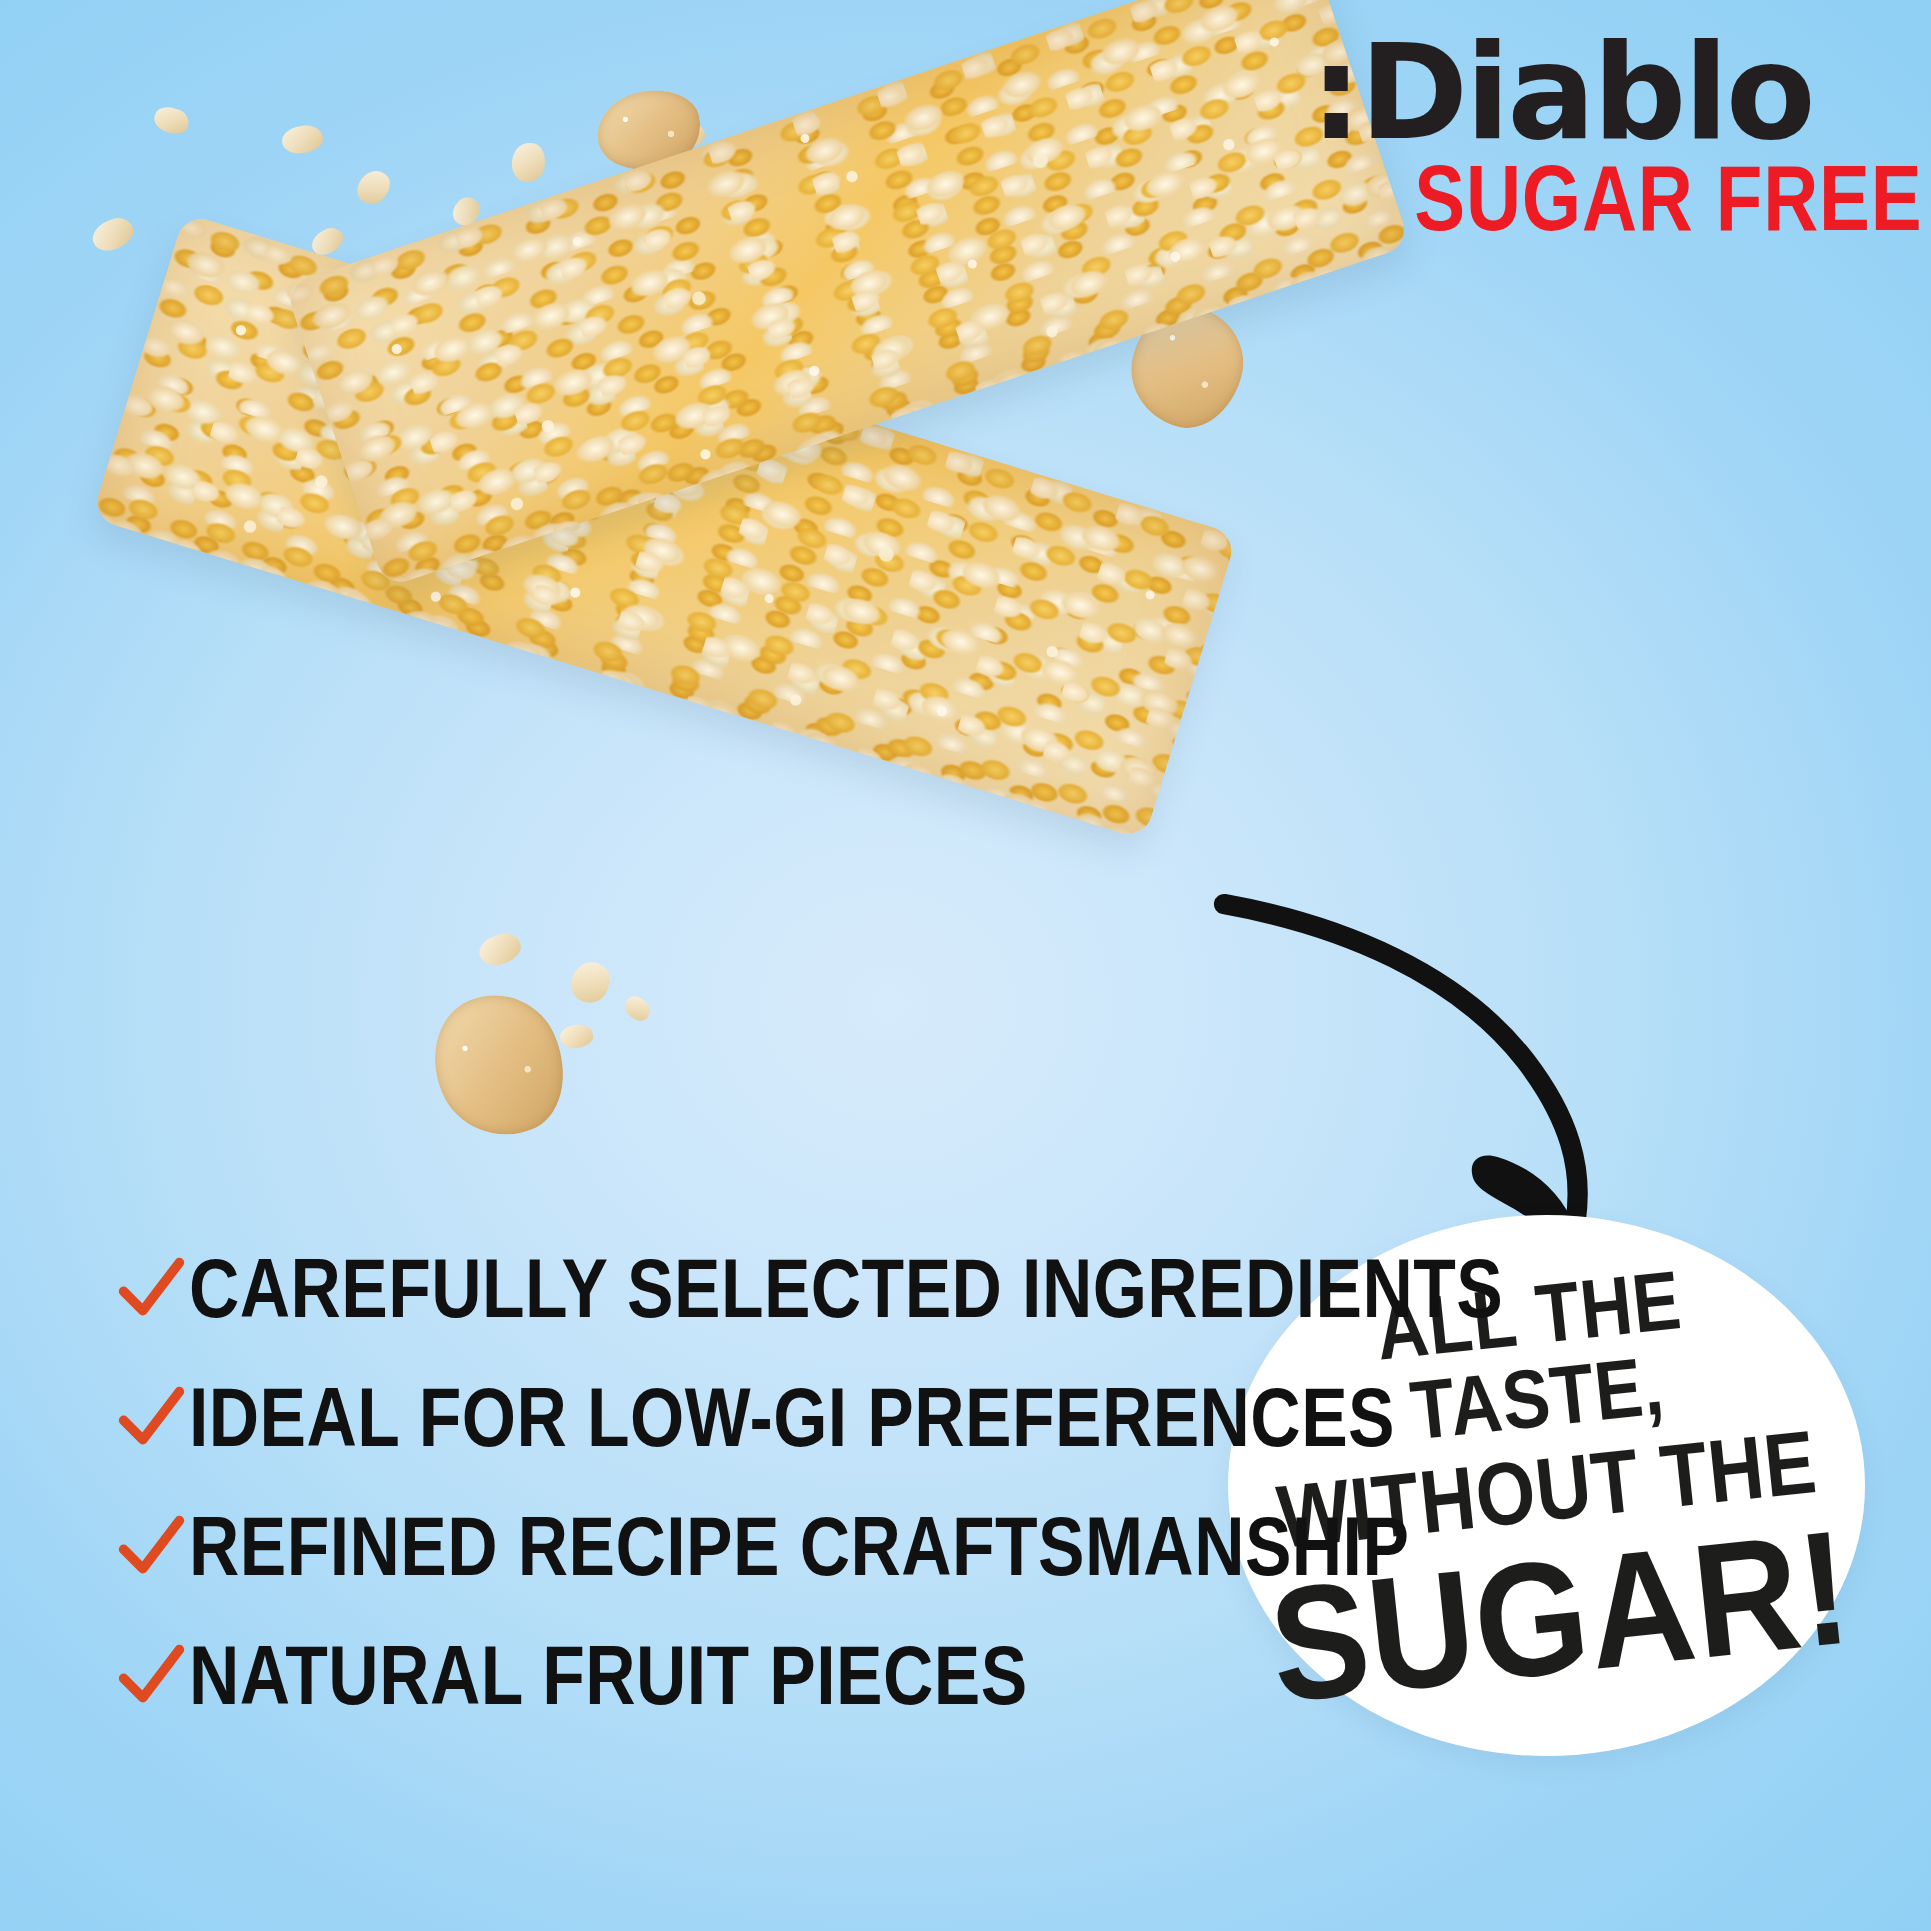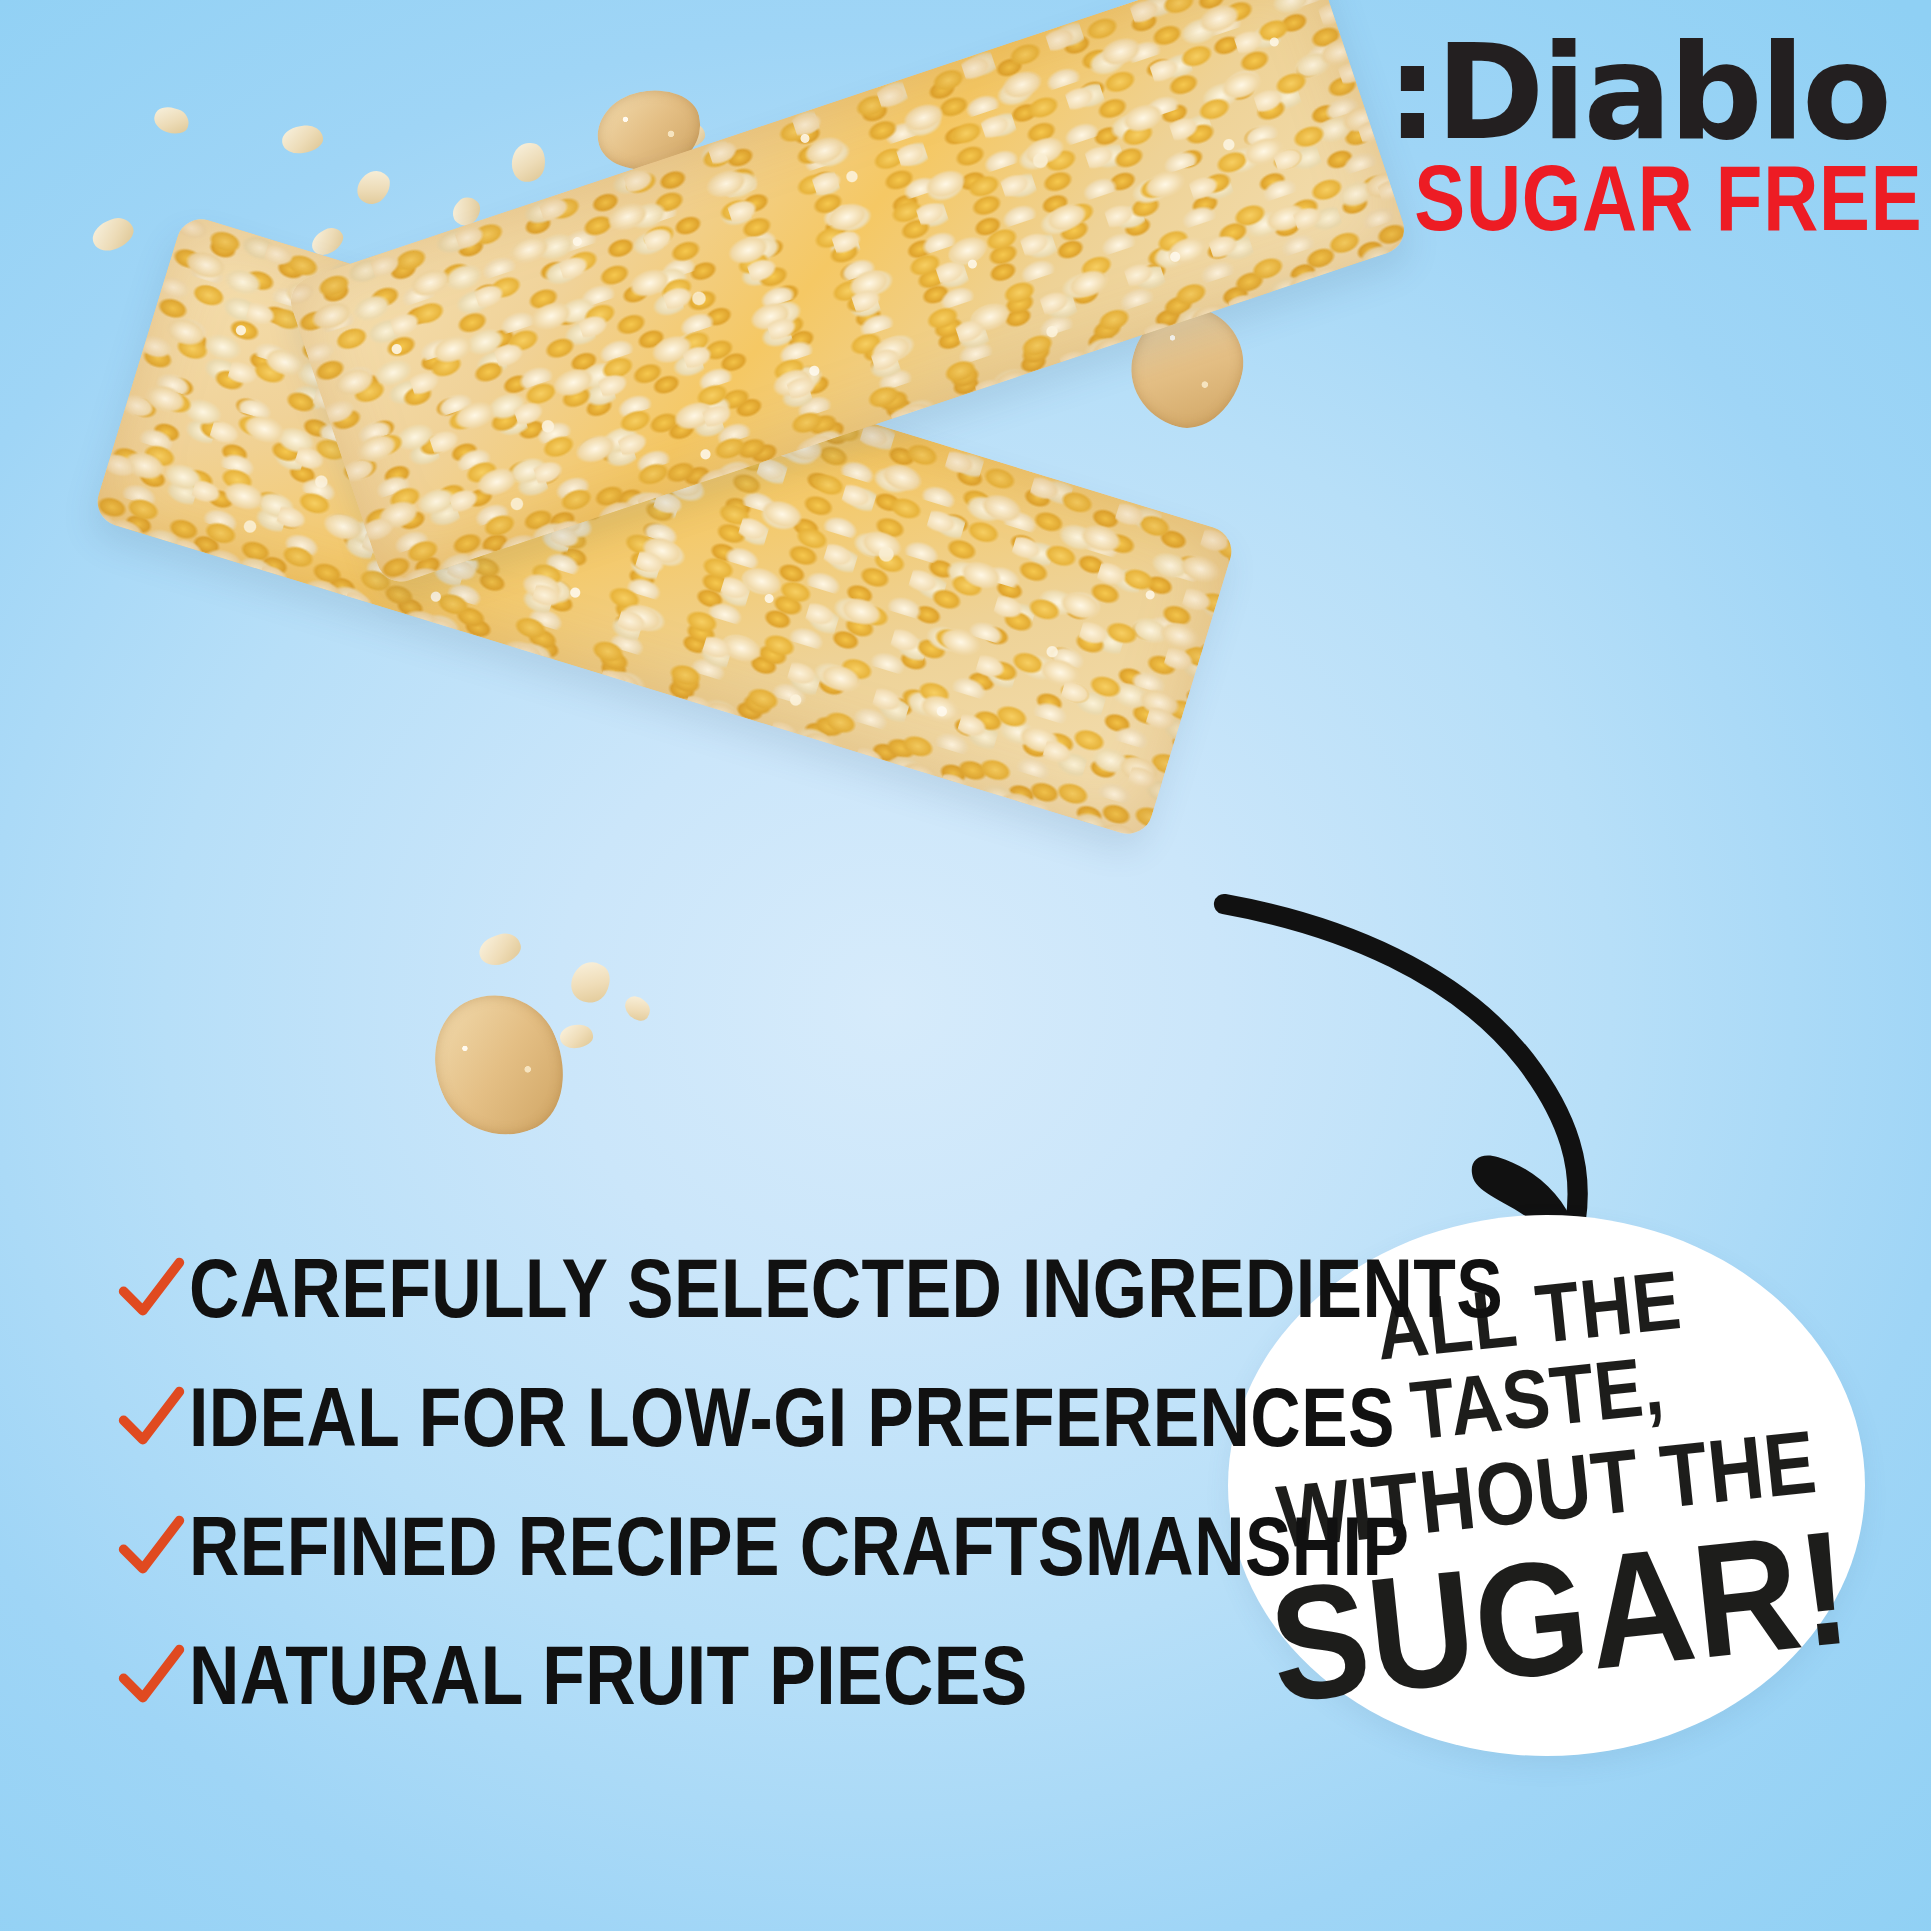--- a/index.html
+++ b/index.html
@@ -21,21 +21,20 @@
         #9fd5f6 72%,
         #8fd0f4 100%);
   }
 
   
   .brand {
     position: absolute;
     top: 33px;
     right: 42px;
     width: 579px;
-    text-align: right;
   }
   .brand-name {
     font-family: "DejaVu Sans", sans-serif;
     font-weight: 700;
     font-size: 131px;
     line-height: 0.92;
     letter-spacing: -2.9px;
     color: #231f20;
     margin: 0;
     white-space: nowrap;

